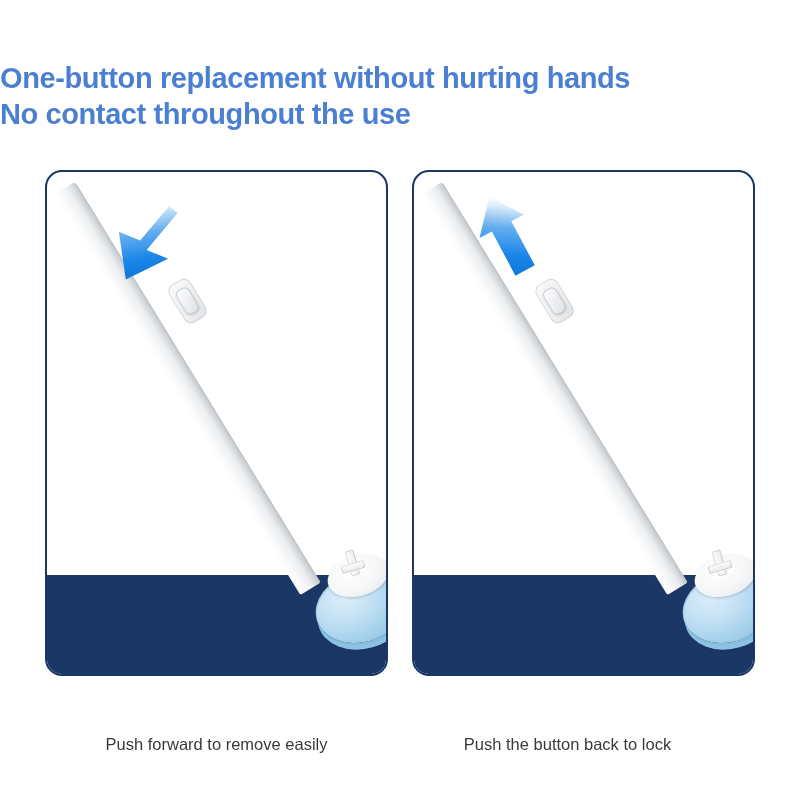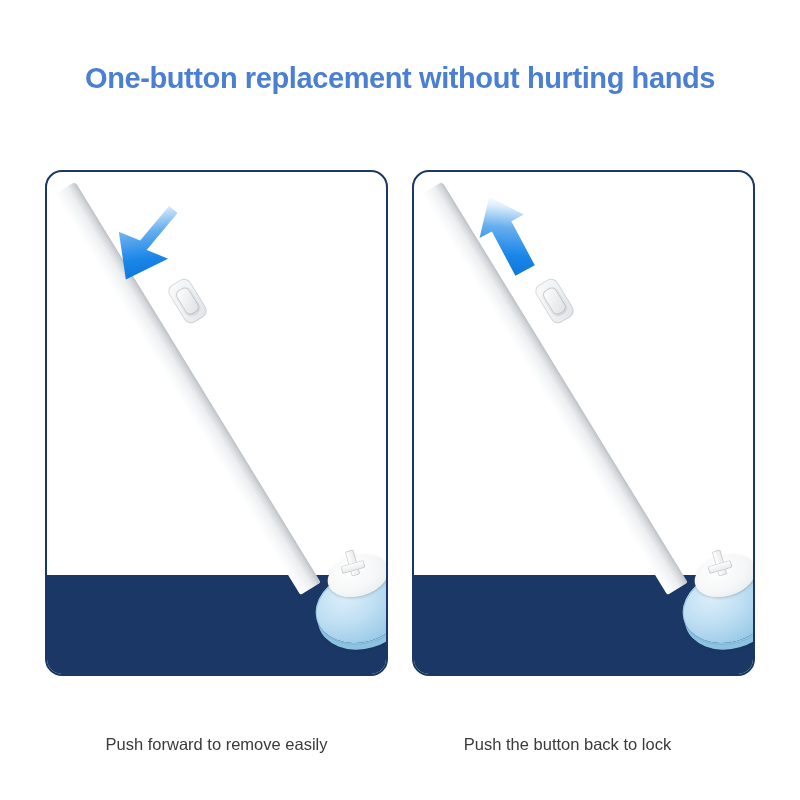--- a/index.html
+++ b/index.html
@@ -3,21 +3,21 @@
 <meta charset="utf-8">
 <style>
   html,body{margin:0;padding:0;}
   body{
     width:800px;height:800px;background:#ffffff;
     font-family:"Liberation Sans",sans-serif;
     overflow:hidden;position:relative;
   }
   .headline{
     position:absolute;left:0;top:60px;width:800px;
-    text-align:center;color:#4A7FD4;
+    text-align:left;color:#4A7FD4;
     font-weight:bold;font-size:29px;line-height:36px;
     letter-spacing:-0.4px;
   }
   .headline .l2{display:block;}
 
   .panels{position:absolute;left:0;top:170px;width:800px;height:508px;}
 
   .panel{
     position:absolute;top:0;width:343px;height:506px;
     border:2px solid #1B3765;border-radius:17px;
@@ -98,20 +98,21 @@
     color:#3A3A3A;font-size:16.5px;line-height:22px;margin-top:31px;
   }
   .caption.left{left:45px;}
   .caption.right{left:396px;}
 </style>
 </head>
 <body>
 
 <div class="headline">
   <span class="l1">One-button replacement without hurting hands</span>
+  <span class="l2">No contact throughout the use</span>
 </div>
 
 <div class="panels">
 
   <div class="panel left">
     <div class="stage">
 
       <div class="floor"></div>
 
       <div class="pole-shape" style="left:6px;top:16px;"></div>

